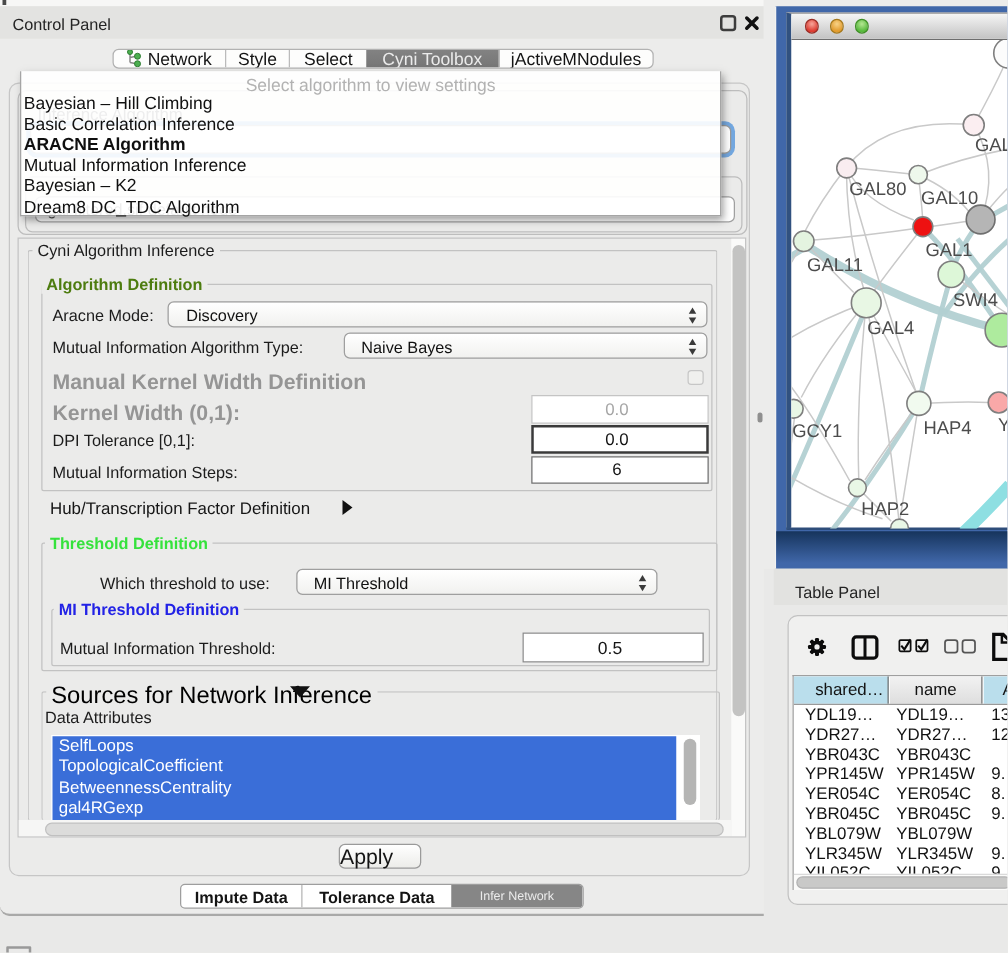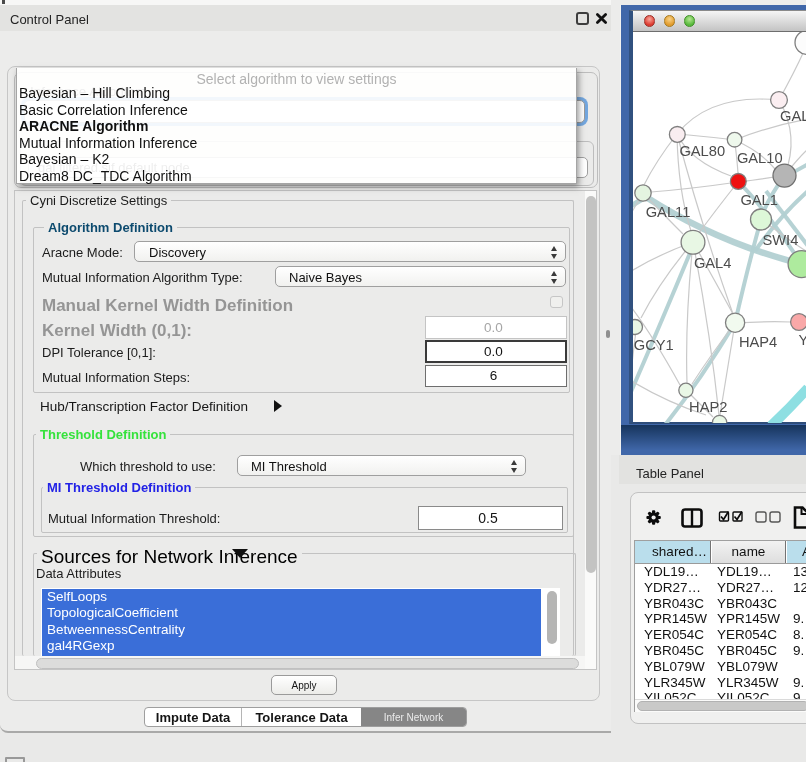--- a/index.html
+++ b/index.html
@@ -23,39 +23,54 @@
   <div class="abs" style="left:2px;top:0;width:3px;height:4px;background:#4a4a4a"></div>
 
   <div class="abs" style="left:0;top:5px;width:611px;height:26px;background:#e3e3e1">
     <div style="position:absolute;left:10px;top:6.5px;font-size:13px;color:#242424">Control Panel</div>
     <div style="position:absolute;left:576px;top:7px;width:13px;height:13px;border:2px solid #3d3d3d;border-radius:3px"></div>
     <svg style="position:absolute;left:595px;top:7px" width="13" height="13" viewBox="0 0 13 13">
         <path d="M2.4 2.4 L10.6 10.6 M10.6 2.4 L2.4 10.6" stroke="#111" stroke-width="2.8" stroke-linecap="round"></path>
       </svg>
   </div>
 
+  <div class="abs" style="left:90px;top:38.5px;width:433px;height:16.5px;display:flex;border:1px solid #b2b2b2;border-radius:5px;background:#fdfdfc;overflow:hidden;font-size:14px;color:#141414">
+    <div style="width:90px;display:flex;align-items:center;justify-content:center;border-right:1px solid #bbb">
+      <svg width="13" height="15" viewBox="0 0 13 15" style="margin-right:4px">
+          <path d="M3 3 L3 11 M3 7 L8 6 M3 11 L8 12" stroke="#888" stroke-width="1.2" fill="none"></path>
+          <circle cx="3" cy="2.6" r="2" fill="#4caf50" stroke="#2e7d32" stroke-width="0.8"></circle>
+          <circle cx="9" cy="6" r="2.4" fill="#4caf50" stroke="#2e7d32" stroke-width="0.8"></circle>
+          <circle cx="9" cy="12" r="2.4" fill="#4caf50" stroke="#2e7d32" stroke-width="0.8"></circle>
+        </svg>
+      <span>Network</span>
+      </div>
+    <div style="width:52px;display:flex;align-items:center;justify-content:center;border-right:1px solid #bbb">Style</div>
+    <div style="width:61px;display:flex;align-items:center;justify-content:center">Select</div>
+    <div style="width:106px;display:flex;align-items:center;justify-content:center;background:linear-gradient(#828282,#767676);color:#ebebeb">Cyni Toolbox</div>
+    <div style="width:124px;display:flex;align-items:center;justify-content:center;border-left:1px solid #bbb">jActiveMNodules</div>
+  </div>
 
   <div class="abs" style="left:7px;top:66px;width:593px;height:635px;background:#ebebea;border:1px solid #c6c6c6;border-radius:8px"></div>
 
   <div class="abs" style="left:14px;top:72px;width:584px;height:116px;border:1px solid #bdbdbd;border-radius:7px;background:#ebebea"></div>
   <div class="abs" style="left:30px;top:84px;font-size:13.5px;color:#3a3a3a">Inference Algorithm</div>
   <div class="abs" style="left:24px;top:100px;width:561px;height:23px;background:#fff;border:1px solid #9a9a9a;border-radius:5px;box-shadow:0 0 0 3px rgba(85,150,220,0.8)"></div>
   <div class="abs" style="left:20px;top:141px;width:574px;height:45px;border:1px solid #bdbdbd;border-radius:6px"></div>
   <div class="abs" style="left:28px;top:157px;width:560px;height:21px;background:#fff;border:1px solid #a0a0a0;border-radius:5px"></div>
   <div class="abs" style="left:38px;top:160px;font-size:13px;color:#3a3a3a">gal filtered.sif default node</div>
 
   <div class="abs" style="left:14px;top:190px;width:583px;height:480px;background:#ebebea;border:1px solid #c4c4c4">
   </div>
   <div id="settings">
 
     <div class="gbox" style="left:22px;top:200px;width:552px;height:456px;border-bottom:none"></div>
-    <div class="gtitle" style="left:26px;top:193px;color:#1c1c1c">Cyni Discretize Settings</div>
+    <div class="gtitle" style="left:26px;top:193px;color:#1c1c1c">Cyni Algorithm Inference</div>
 
     <div class="gbox" style="left:33px;top:227px;width:537px;height:166px"></div>
-    <div class="gtitle" style="left:44px;top:220px;color:#0c4a6e;font-weight:bold">Algorithm Definition</div>
+    <div class="gtitle" style="left:33px;top:220px;color:#4d7c0f;font-weight:bold">Algorithm Definition</div>
 
     <div class="abs lbl" style="left:42px;top:245px">Aracne Mode:</div>
     <div class="combo" style="left:134px;top:241px;width:432px;height:21px">
         <span style="position:absolute;left:14px;top:2.5px">Discovery</span>
         <span class="updn" style="right:7px;top:4px"></span>
       </div>
 
     <div class="abs lbl" style="left:42px;top:269.5px">Mutual Information Algorithm Type:</div>
     <div class="combo" style="left:275px;top:266px;width:291px;height:21px">
         <span style="position:absolute;left:13px;top:2.5px">Naive Bayes</span>
@@ -99,30 +114,30 @@
     <div class="abs" style="left:42px;top:589px;width:499px;height:66.5px;background:#3a6ed8;color:#fff;font-size:13.5px;line-height:16.4px;padding-left:5px">SelfLoops<br>TopologicalCoefficient<br>BetweennessCentrality<br>gal4RGexp</div>
     <div class="abs" style="left:547px;top:591px;width:10px;height:53px;background:#b5b5b4;border-radius:5px"></div>
   </div>
 
   <div class="abs" style="left:585px;top:191px;width:11px;height:478px;background:#fafaf9"></div>
   <div class="abs" style="left:586px;top:196px;width:10px;height:377px;background:#c3c3c2;border-radius:5px"></div>
 
   <div class="abs" style="left:15px;top:656px;width:570px;height:13px;background:#f6f6f5"></div>
   <div class="abs" style="left:36px;top:658px;width:543px;height:11px;background:#dcdcdb;border:1px solid #c0c0c0;border-radius:5.5px"></div>
 
-  <div class="abs" style="left:271px;top:675px;width:66px;height:20px;background:linear-gradient(#ffffff,#ecece9);border:1px solid #9a9a9a;border-radius:5px;text-align:center;font-size:10px;color:#141414;line-height:19px">Apply</div>
+  <div class="abs" style="left:271px;top:675px;width:66px;height:20px;background:linear-gradient(#ffffff,#ecece9);border:1px solid #9a9a9a;border-radius:5px;font-size:17px;color:#141414;line-height:19px">Apply</div>
 
   <div class="abs" style="left:144px;top:707px;width:323px;height:20px;display:flex;border:1px solid #9e9e9e;border-radius:4px;background:#fff;overflow:hidden;font-size:13px;font-weight:bold;color:#141414">
     <div style="width:97px;display:flex;align-items:center;justify-content:center;border-right:1px solid #b5b5b5">Impute Data</div>
     <div style="width:119px;display:flex;align-items:center;justify-content:center">Tolerance Data</div>
     <div style="width:105px;display:flex;align-items:center;justify-content:center;background:#868686;color:#ebebeb;font-weight:normal;font-size:10px">Infer Network</div>
   </div>
 </div>
 
-<div class="abs" style="left:16px;top:68px;width:561px;height:115.5px;background:rgba(255,255,255,0.91);border:1px solid #a5a5a5;border-top:none;box-shadow:2px 3px 6px rgba(60,60,60,0.5);font-size:14px;color:#101010">
+<div class="abs" style="left:16px;top:57px;width:561px;height:115.5px;background:rgba(255,255,255,0.91);border:1px solid #a5a5a5;border-top:none;box-shadow:2px 3px 6px rgba(60,60,60,0.5);font-size:14px;color:#101010">
   <div style="position:absolute;left:0;top:2.5px;width:559px;text-align:center;color:#b2b2b2">Select algorithm to view settings</div>
   <div style="position:absolute;left:2px;top:17px;line-height:16.5px">
     Bayesian – Hill Climbing<br>
     Basic Correlation Inference<br>
     <b>ARACNE Algorithm</b><br>
     Mutual Information Inference<br>
     Bayesian – K2<br>
     Dream8 DC_TDC Algorithm
   </div>
 </div>

